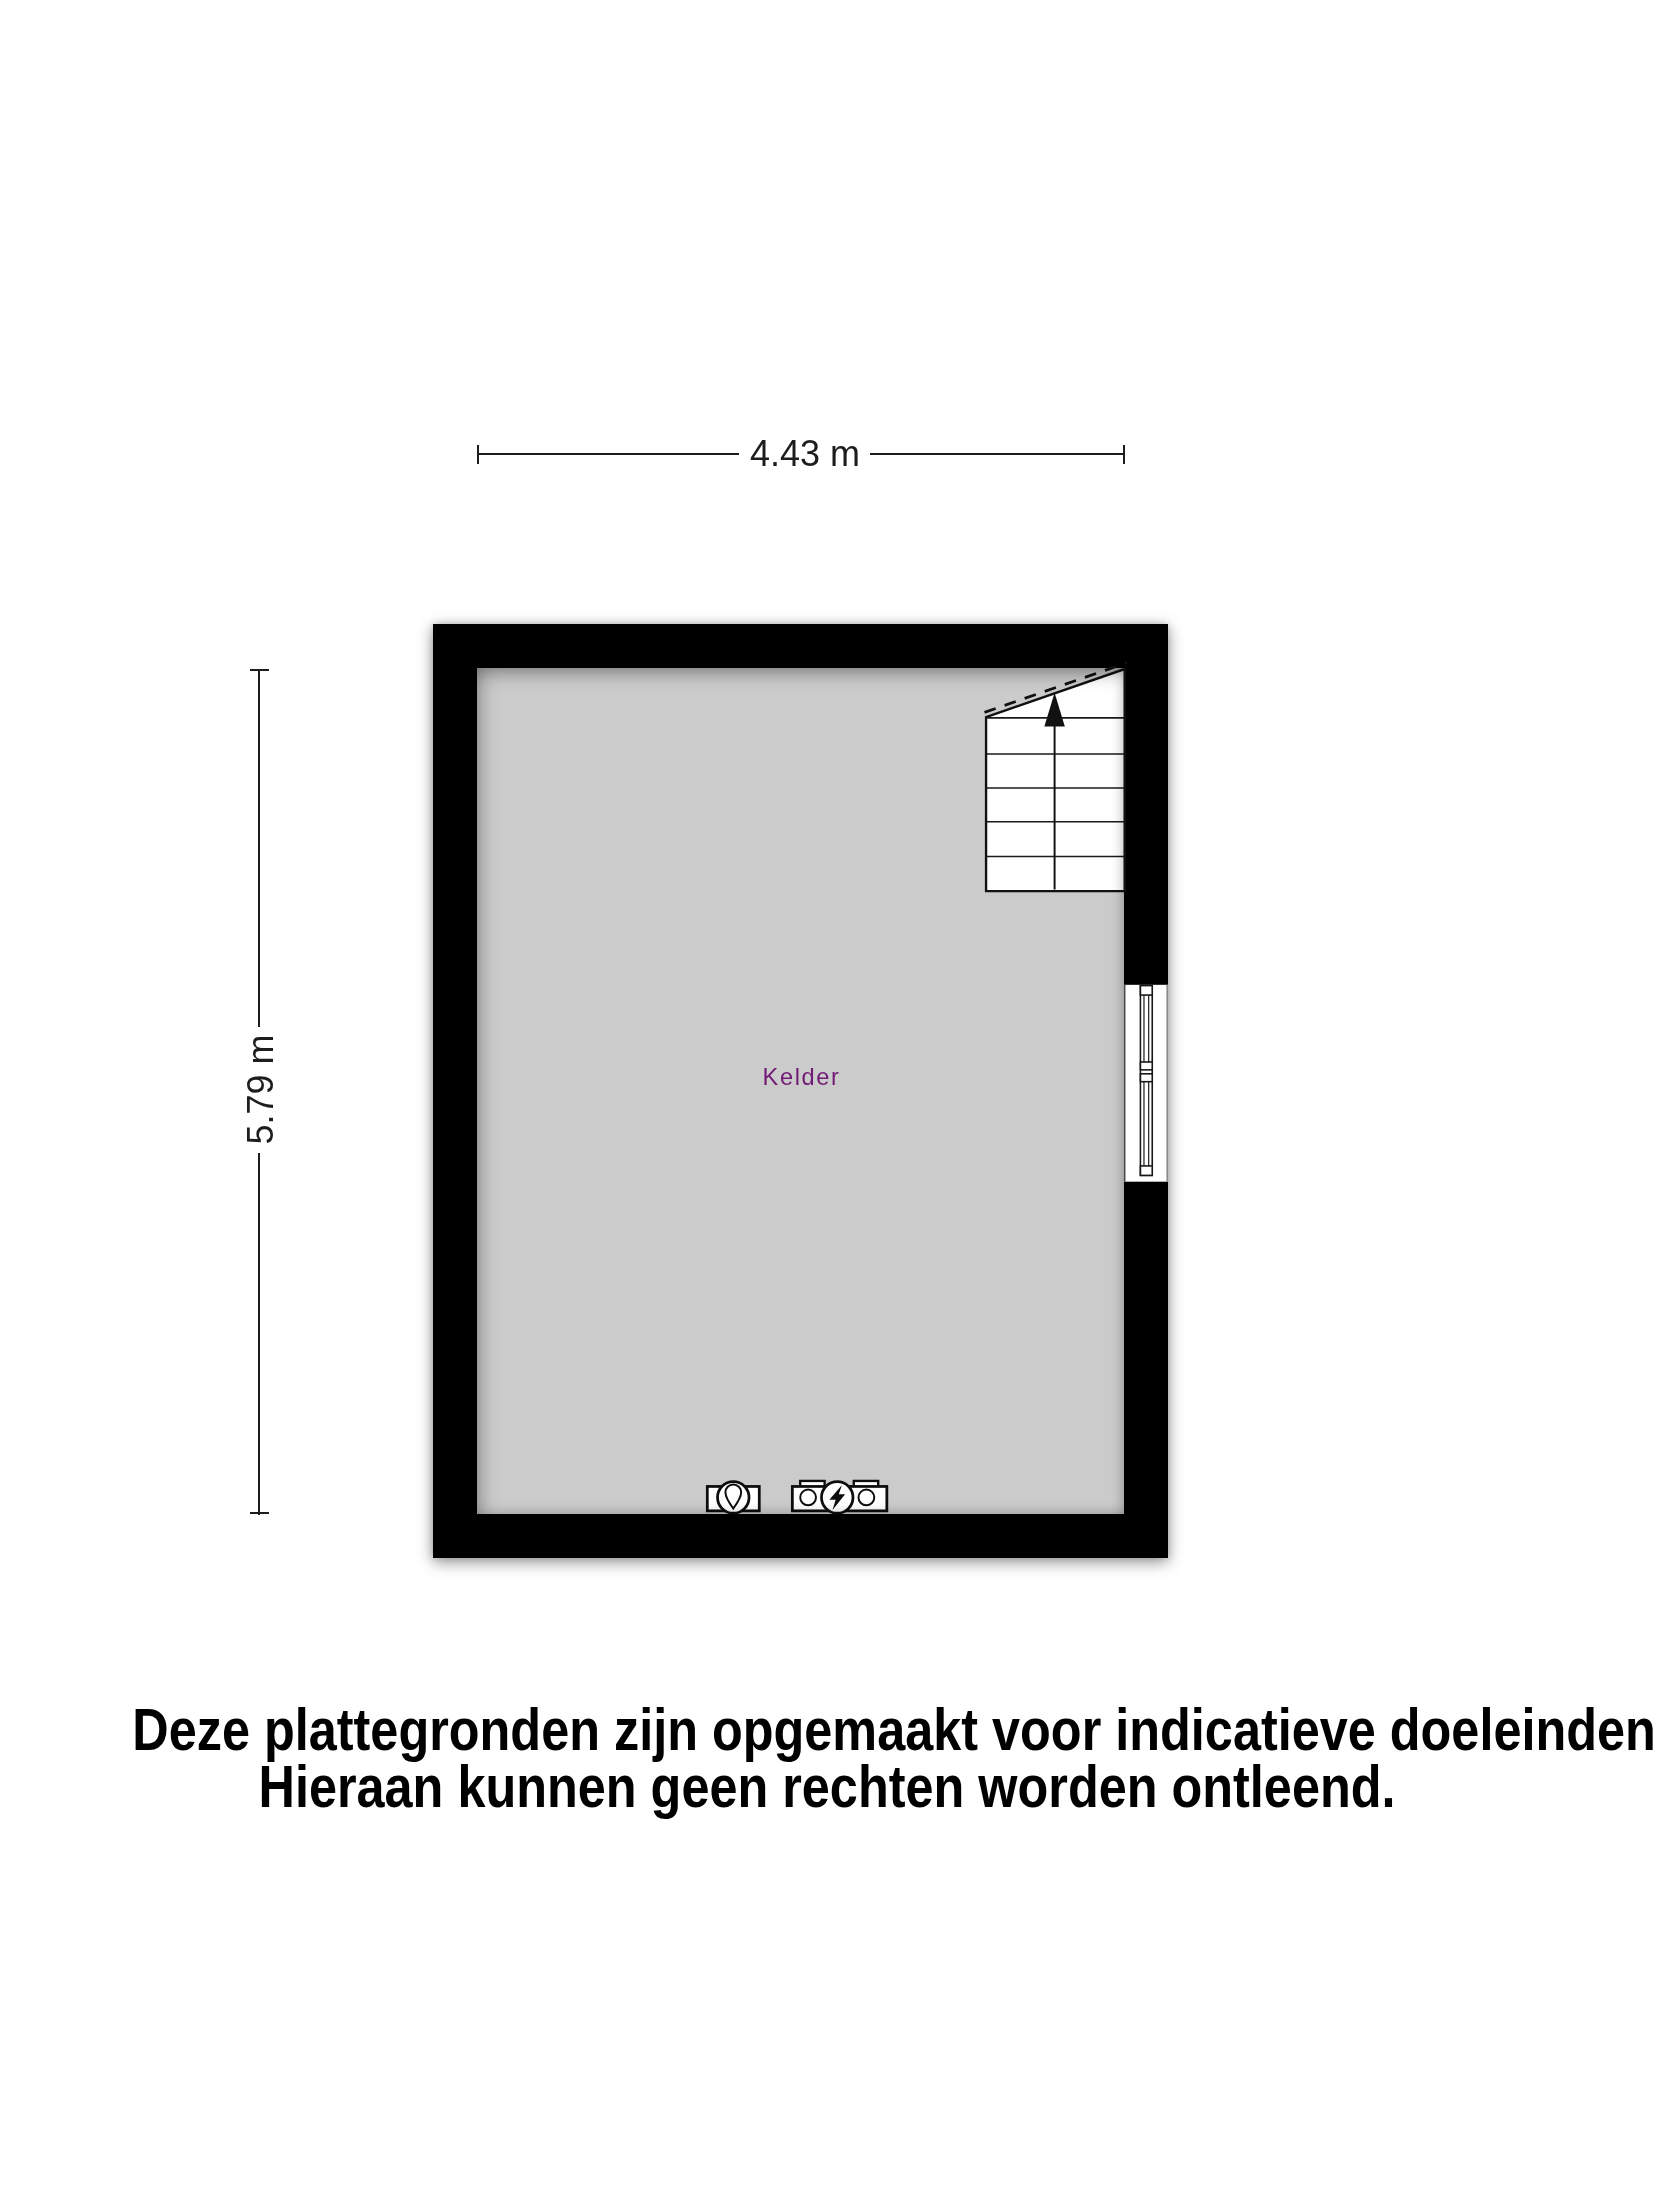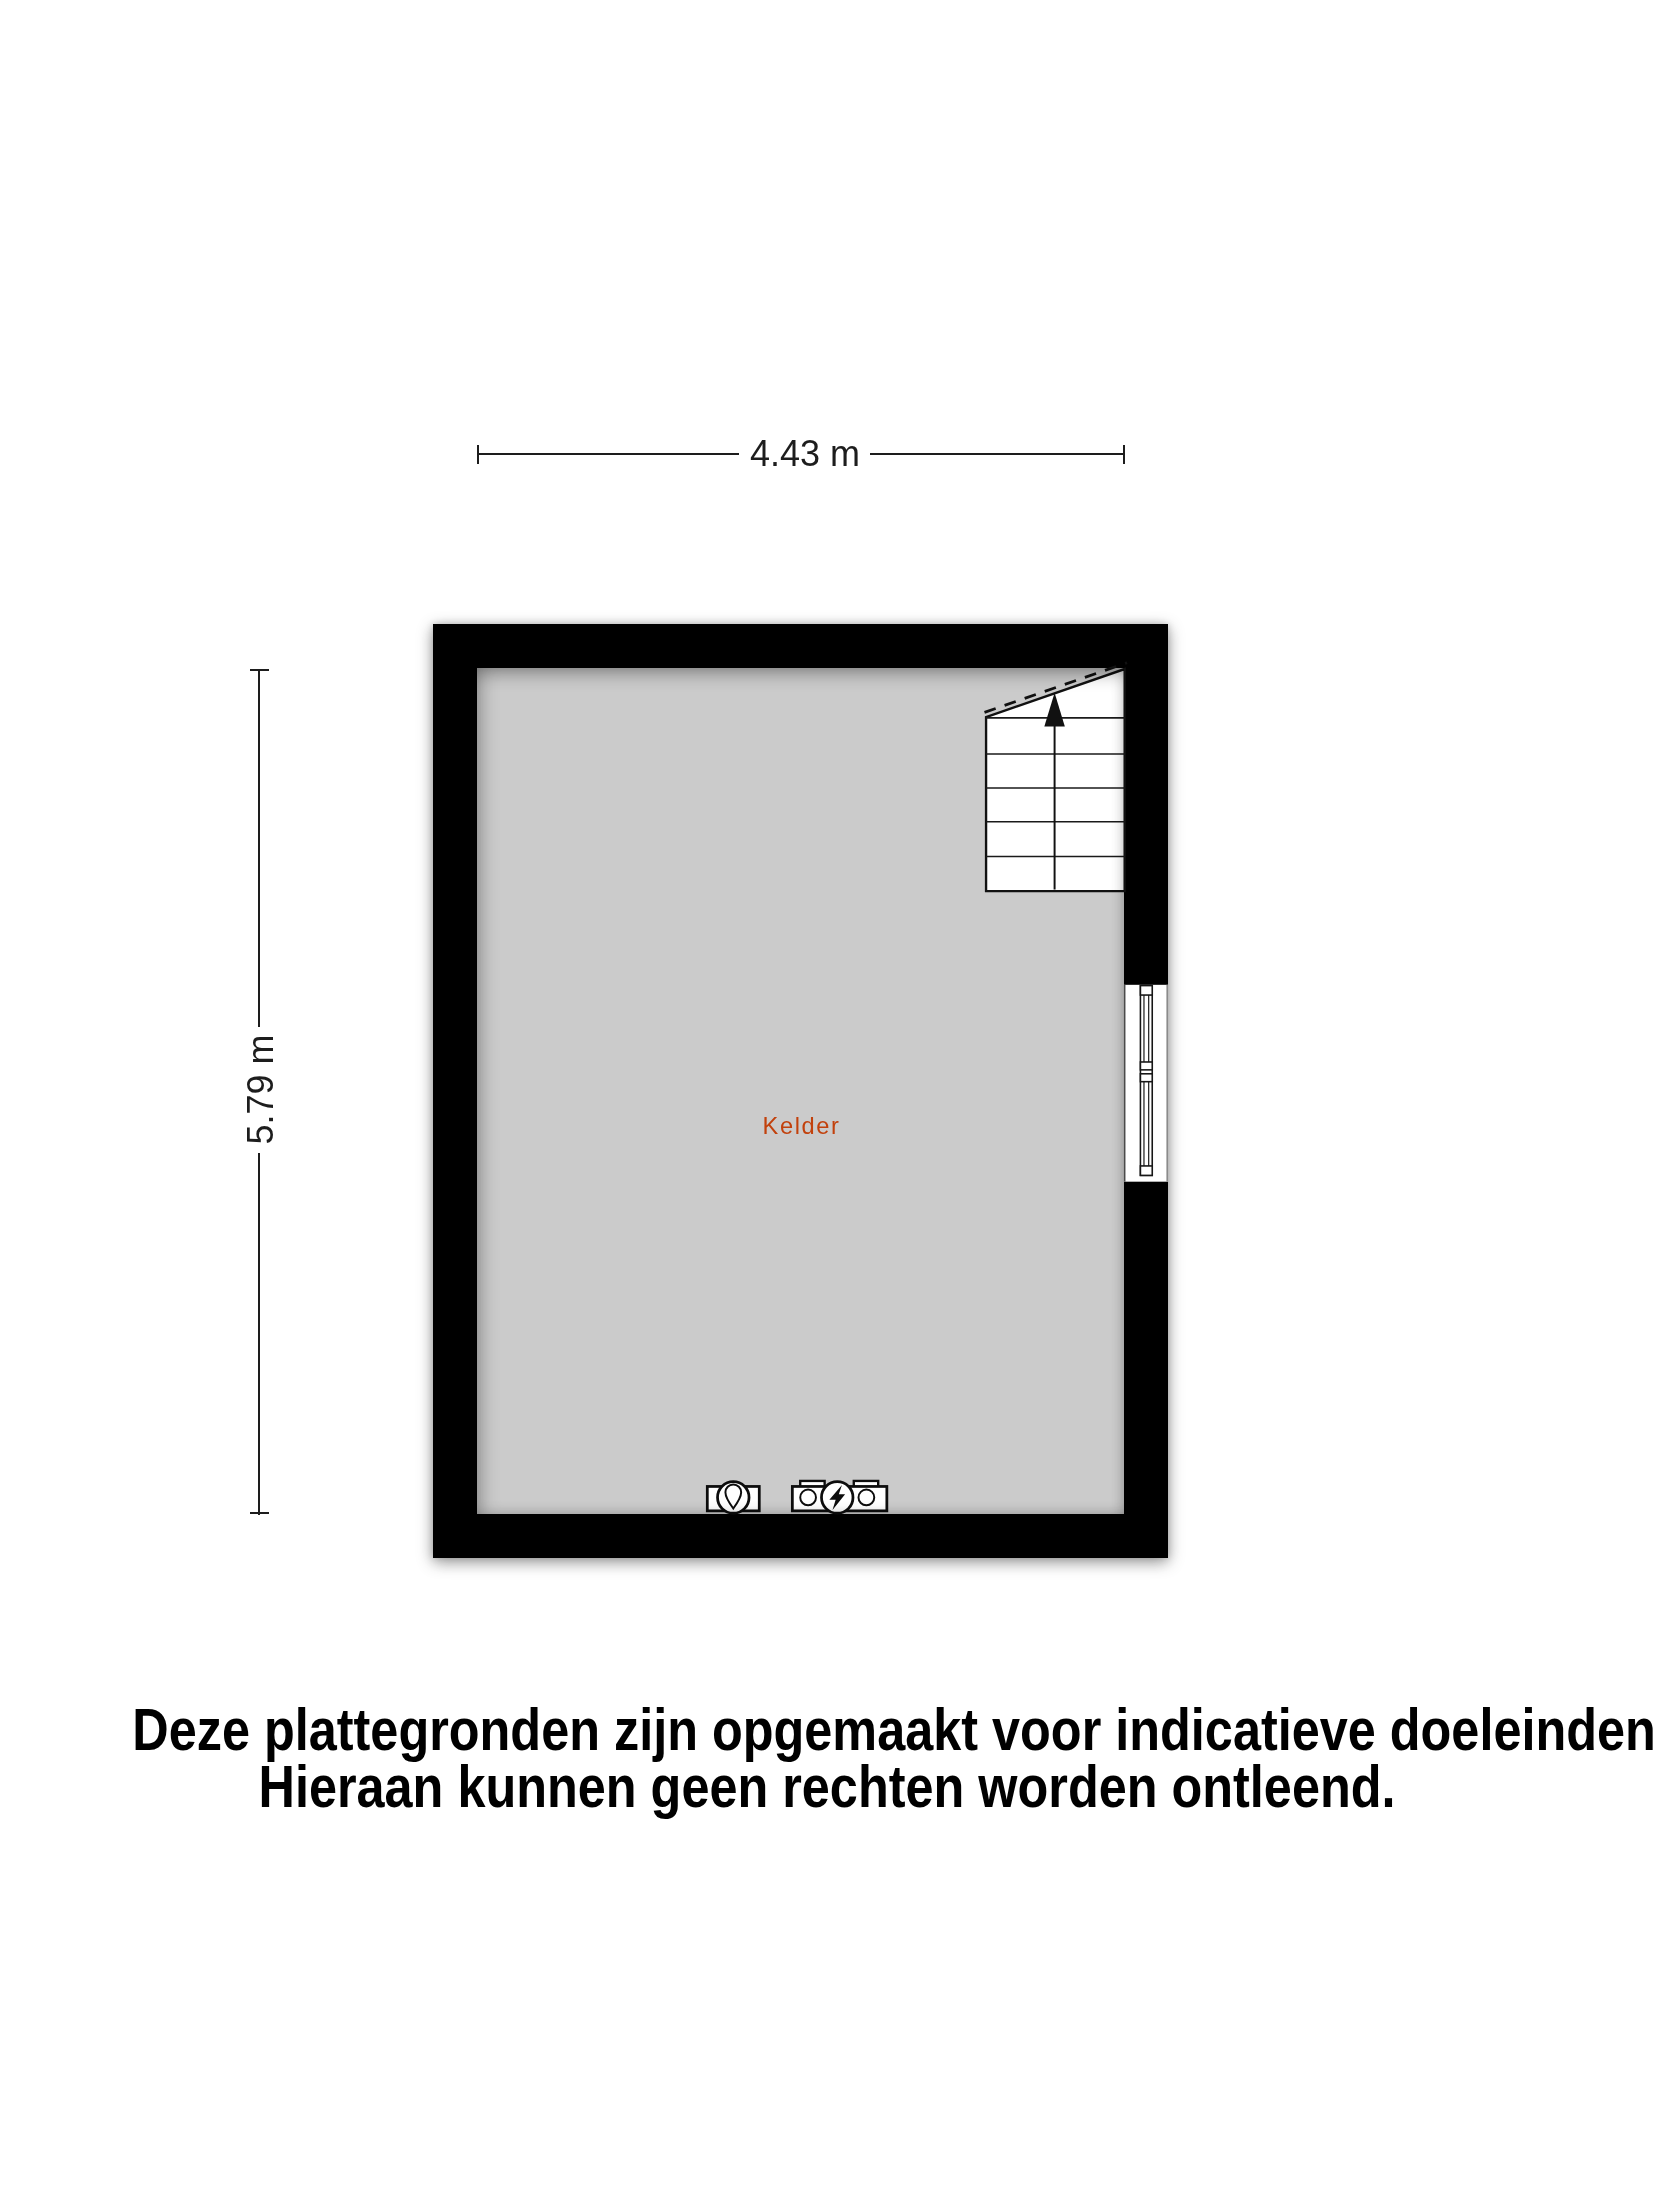--- a/index.html
+++ b/index.html
@@ -21,23 +21,23 @@
   .dim-label.vert{transform:rotate(-90deg);transform-origin:center center;}
   
   .room{
     position:absolute;left:433px;top:596px;
     width:647px;height:846px;
     border:44px solid var(--wall,#000);
     background:var(--floor,#cbcbcb);
     filter:drop-shadow(0 4.7px 7.9px rgba(0,0,0,0.38)) drop-shadow(0 0 3.2px rgba(0,0,0,0.18));
   }
   .room-label{
-    position:absolute;left:715px;top:1085px;width:173px;
+    position:absolute;left:715px;top:1036px;width:173px;
     font-size:23.6px;line-height:27px;letter-spacing:1.6px;
-    text-align:center;color:#c2410c;
+    text-align:center;color:#701a75;
   }
   .floor-shade{
     position:absolute;left:477px;top:640px;width:647px;height:846px;
     pointer-events:none;
     box-shadow:
       inset 0 12.6px 17.3px -6.3px rgba(0,0,0,0.30),
       inset 12.6px 0 17.3px -6.3px rgba(0,0,0,0.20),
       inset -7.9px 0 12.6px -6.3px rgba(0,0,0,0.14),
       inset 0 -7.9px 12.6px -6.3px rgba(0,0,0,0.14);
   }

